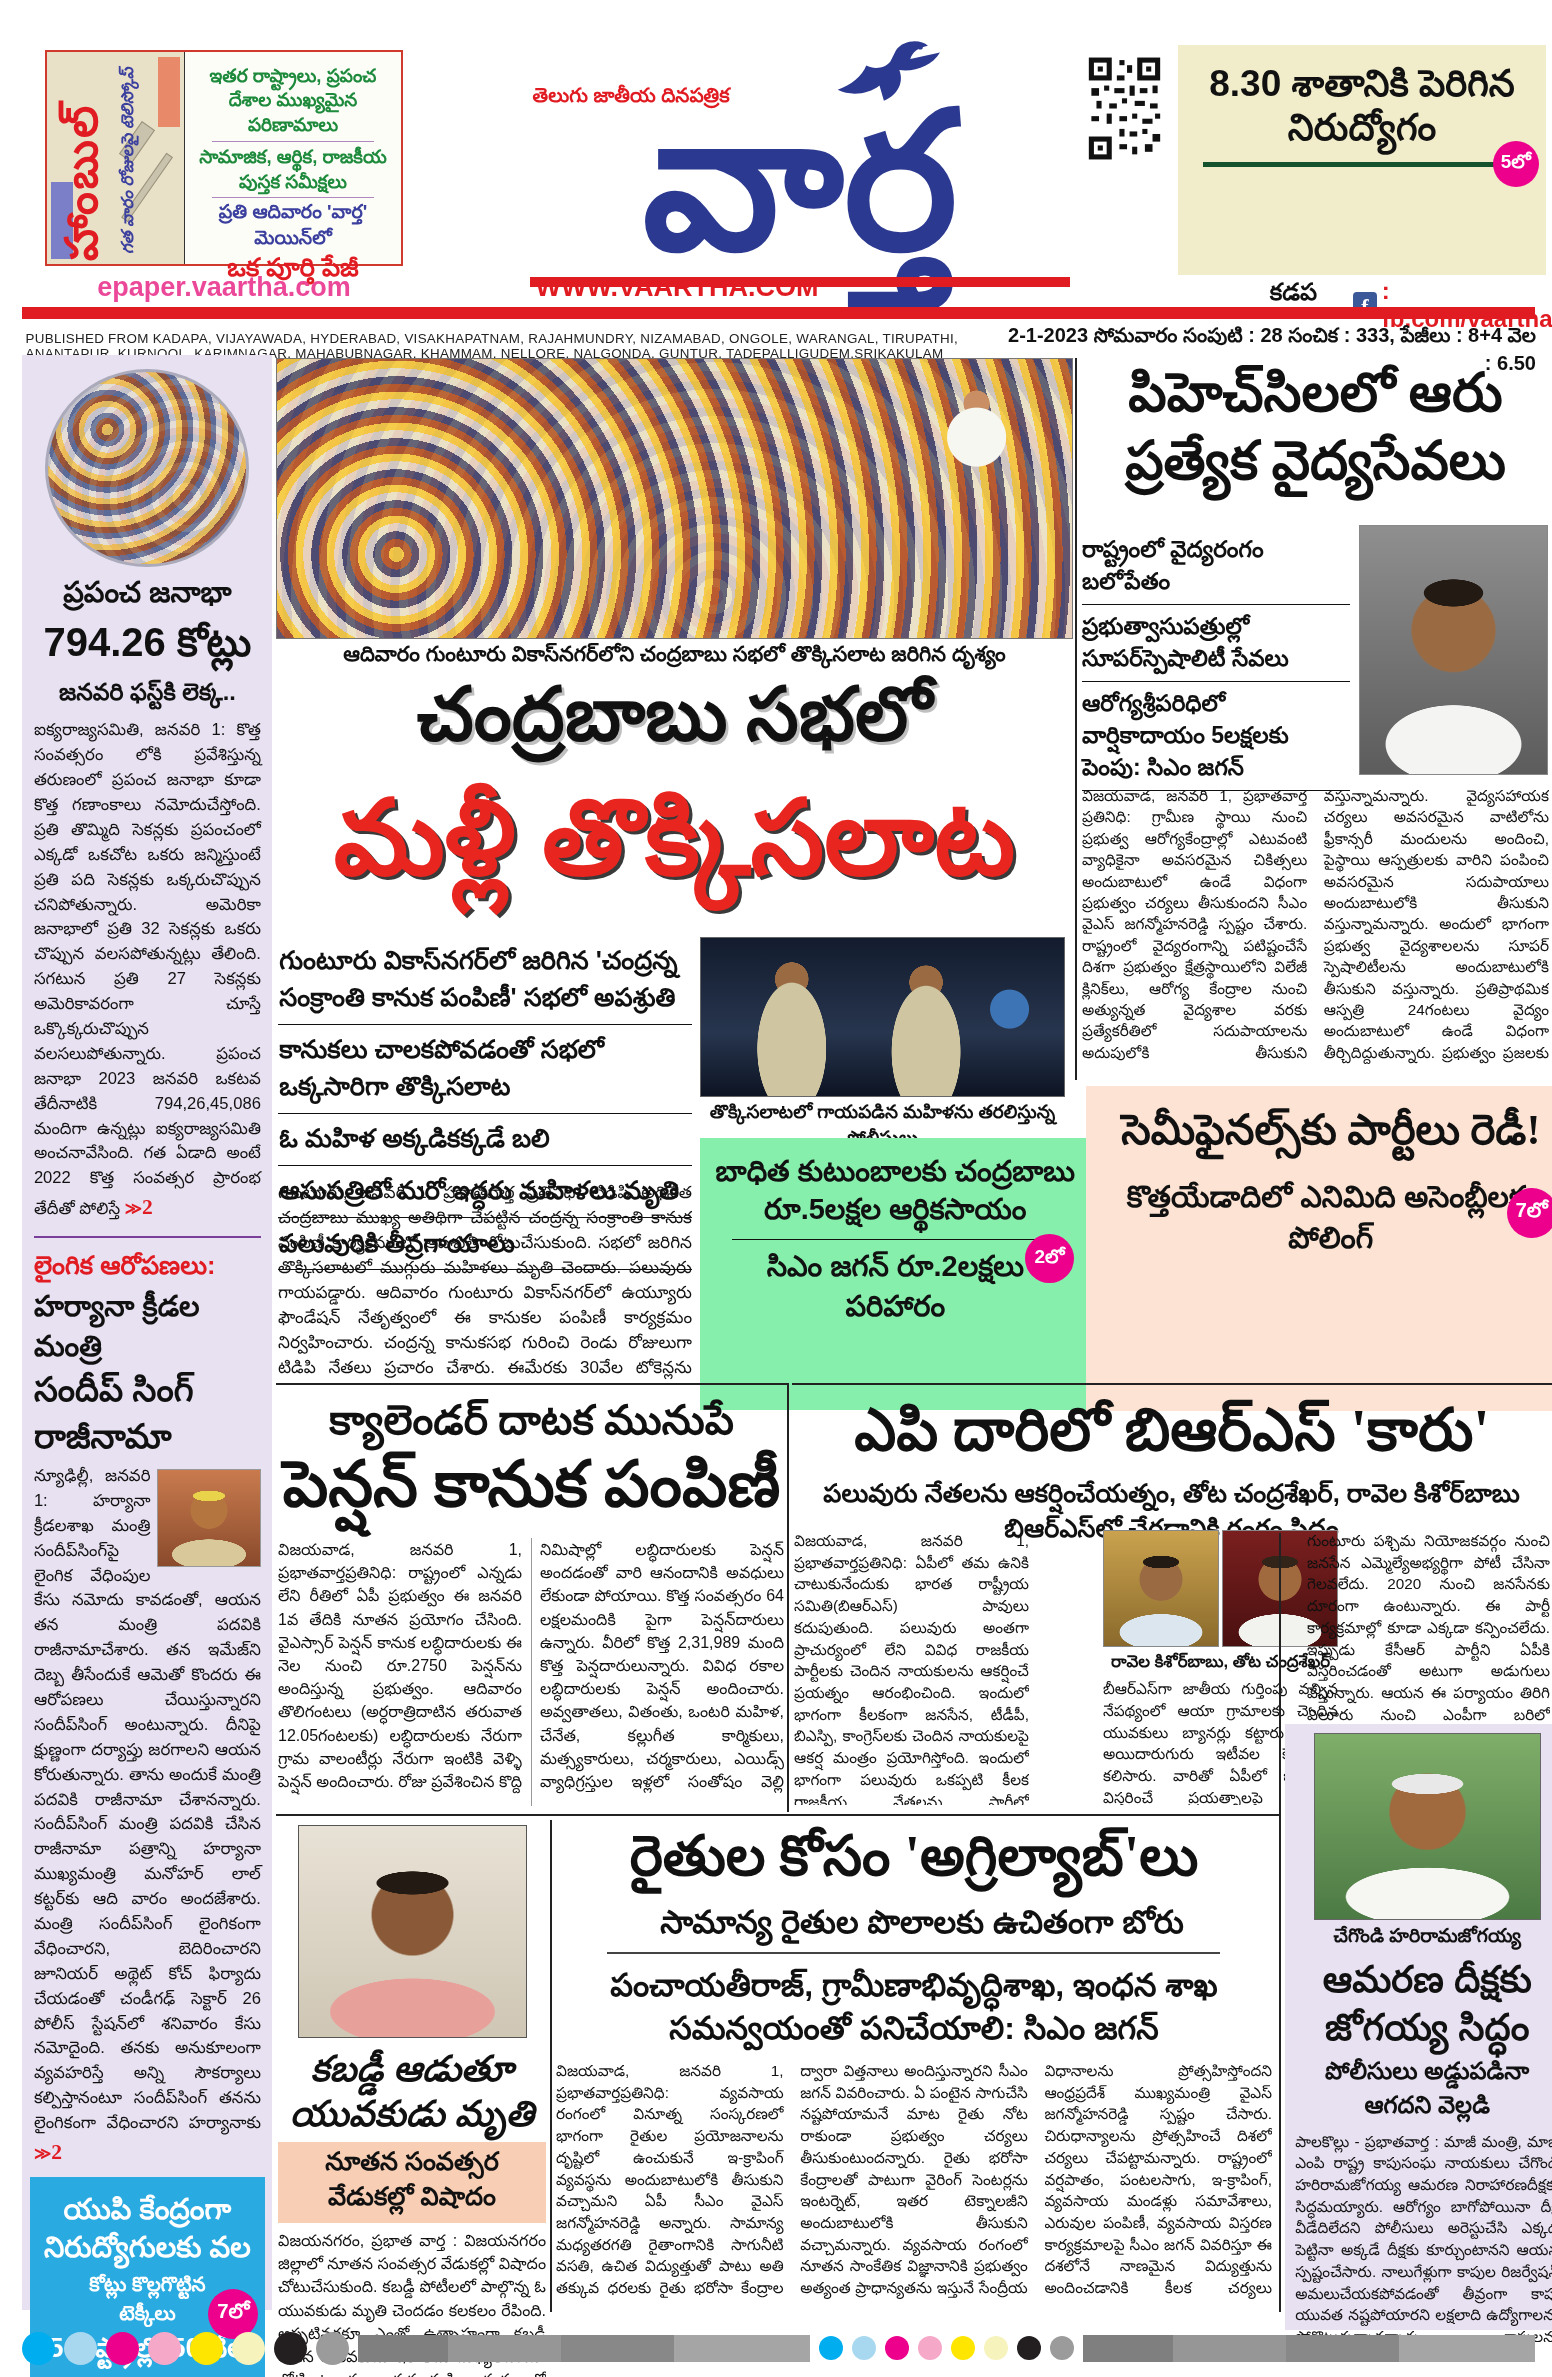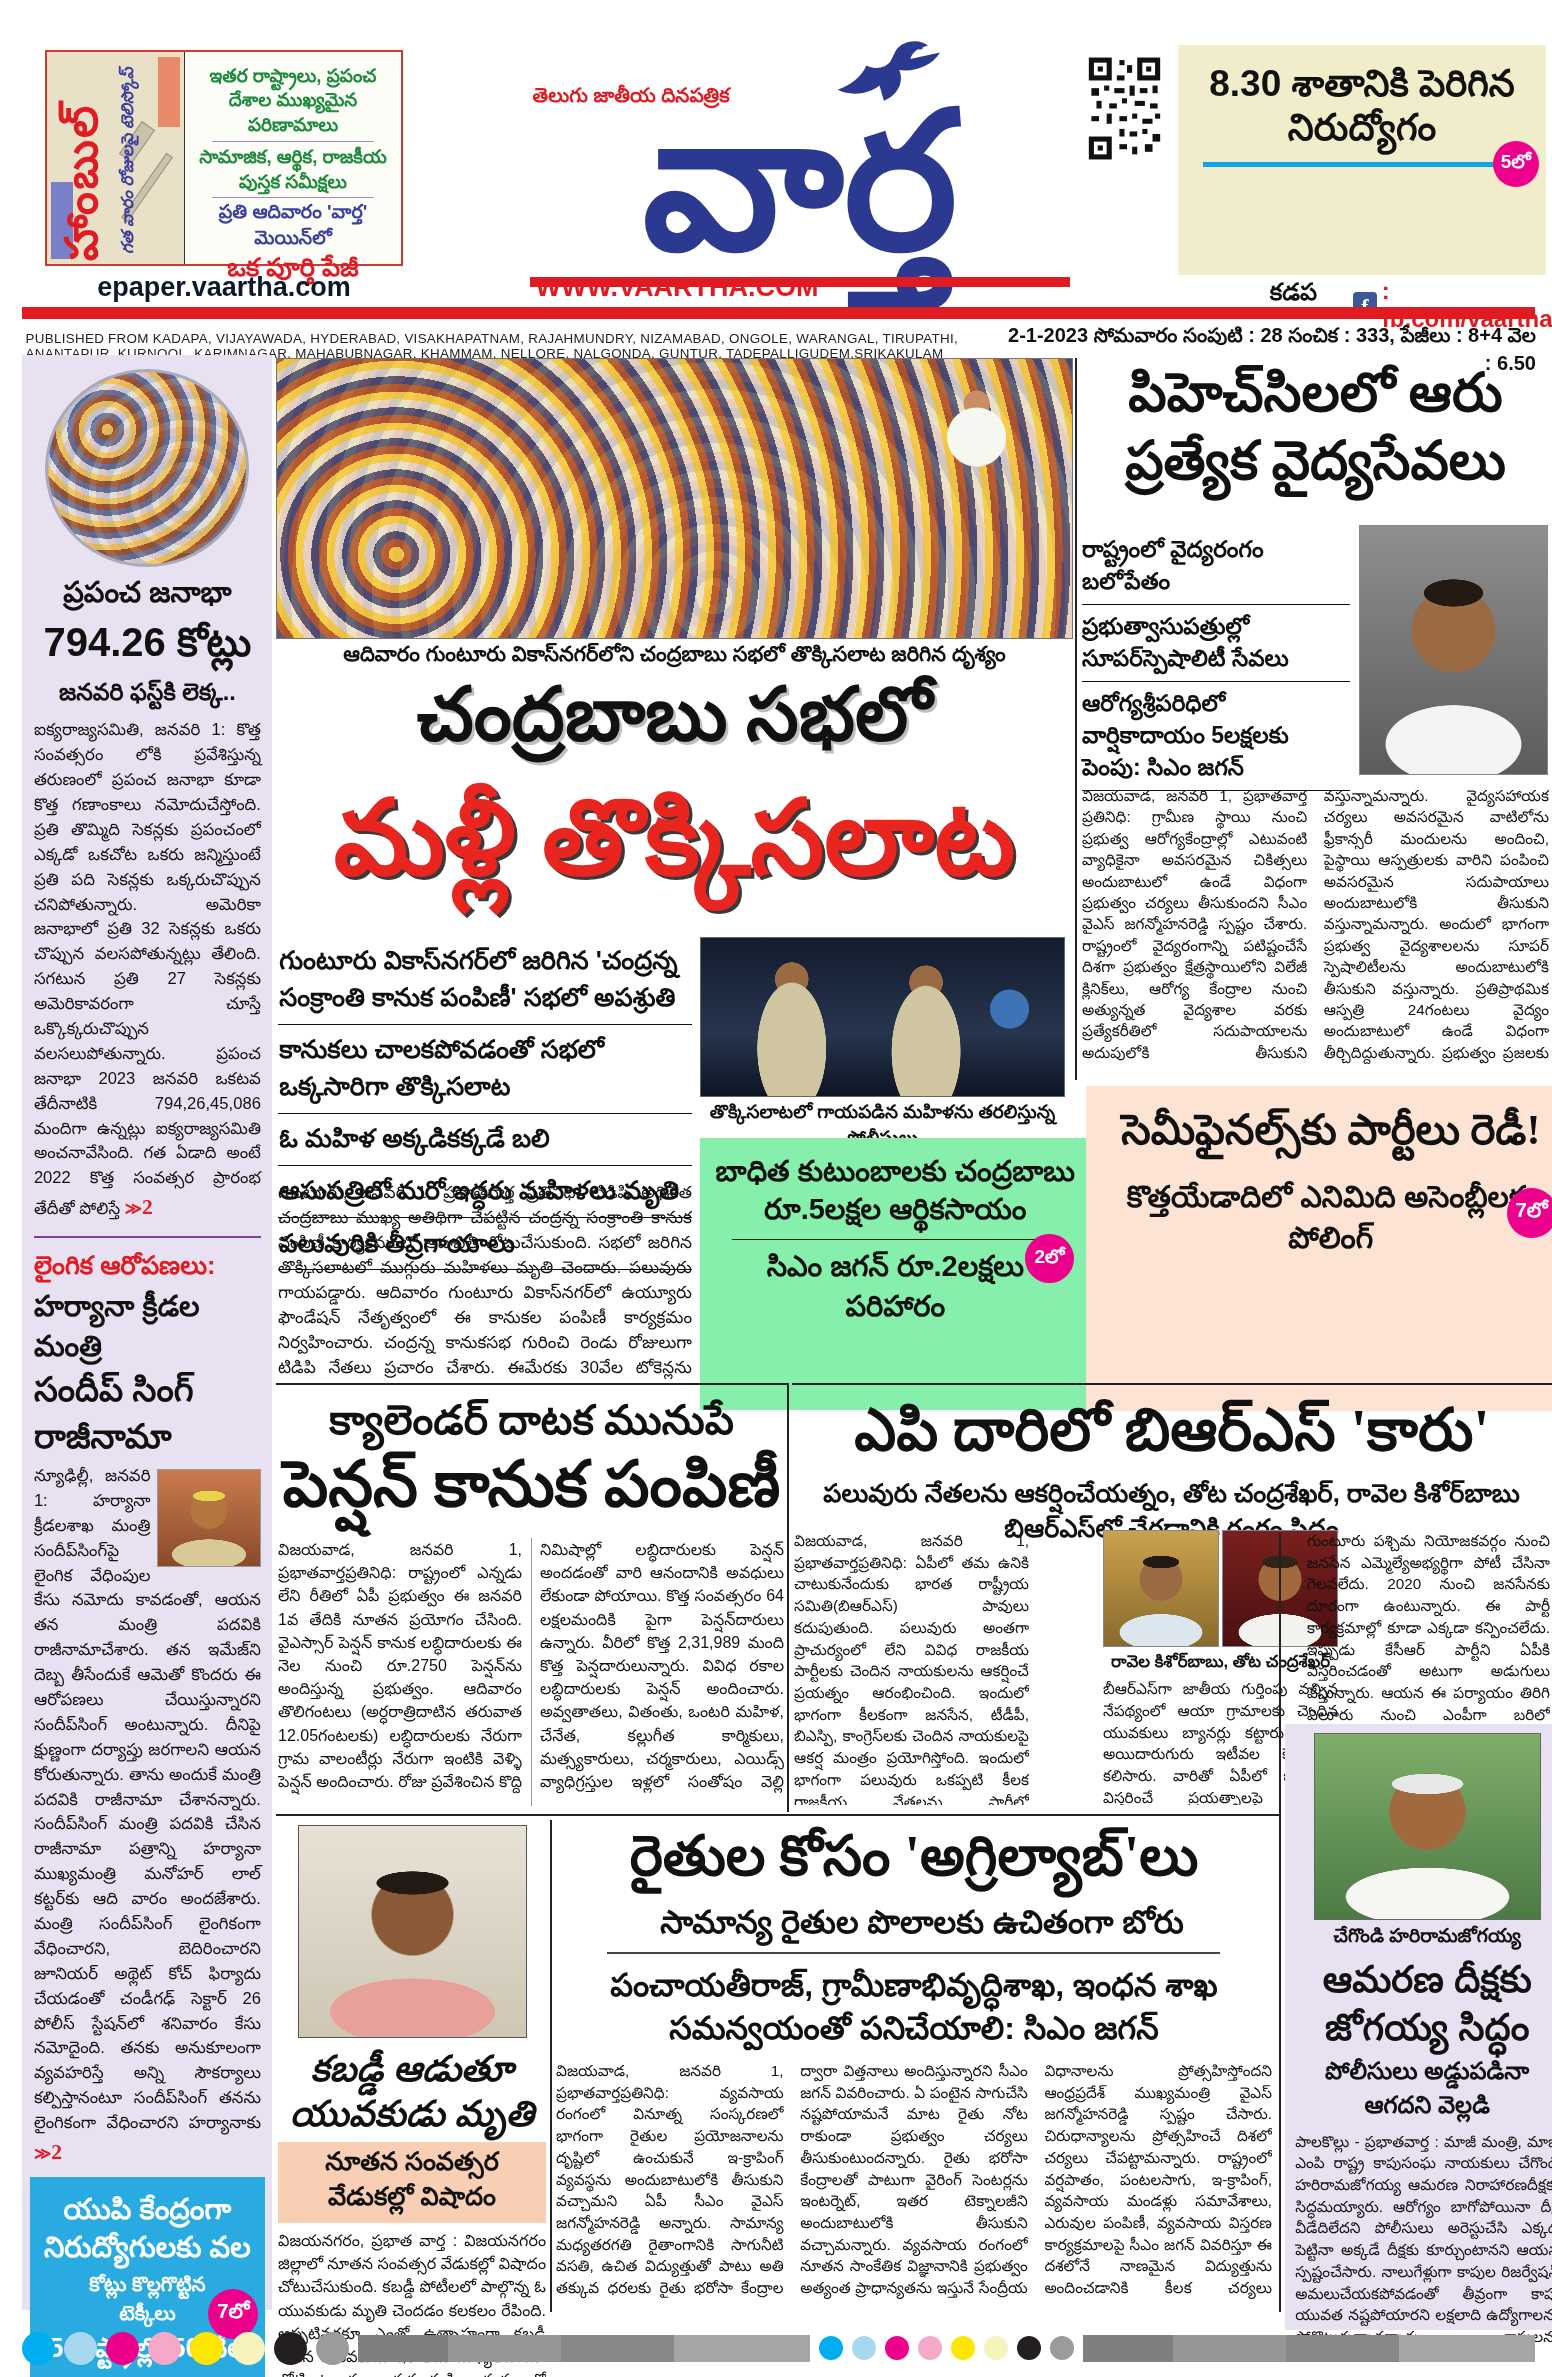--- a/index.html
+++ b/index.html
@@ -16,32 +16,32 @@
   .ad-accent-o{position:absolute;right:3.8px;top:5.1px;width:22px;height:70px;background:#e8896a;}
   .ad-accent-b{position:absolute;left:3.8px;bottom:5.1px;width:22px;height:77px;background:#7b7fc7;}
   .scope1,.scope2{position:absolute;background:#c9c2ad;border:1.3px solid #9a927b;}
   .scope1{width:6.4px;height:77px;left:96px;top:96px;transform:rotate(35deg);}
   .scope2{width:14px;height:38px;left:82px;top:70px;transform:rotate(35deg);}
   .ad-right{flex:1;background:#fdfdf8;text-align:center;padding:11.5px 6.4px;display:flex;flex-direction:column;justify-content:space-between;}
   .ad-g{color:#1e8a3c;font-weight:bold;font-size:18.5px;line-height:1.35;}
   .ad-div{border-top:1.9px solid #b087c0;width:80%;margin:2.6px auto;}
   .ad-b{color:#3b3f9e;font-weight:bold;font-size:19px;}
   .ad-r{color:#e11b22;font-weight:bold;font-size:25.5px;}
-  .epaper{left:45px;top:272px;width:358px;text-align:center;color:#0f172a;font-weight:bold;font-size:27px;}
+  .epaper{left:45px;top:272px;width:358px;text-align:center;color:#ec4899;font-weight:bold;font-size:27px;}
   .siteurl{left:511px;top:272px;width:332px;text-align:center;color:#e11b22;font-weight:bold;font-size:27px;}
   .masthead{left:530px;top:42px;width:540px;height:255px;}
   .tagline{position:absolute;left:2.6px;top:42px;color:#e11b22;font-weight:bold;font-size:20px;}
   .mast-title{position:absolute;left:0;top:41px;width:100%;text-align:center;color:#2b3990;
       font-size:192px;font-weight:bold;line-height:1.05;font-family:"Liberation Serif",serif;}
   .mast-bar{position:absolute;left:0;top:235px;width:100%;height:10.2px;background:#e11b22;}
   .dove{position:absolute;left:300px;top:-5.1px;width:121px;height:77px;}
   .qr{left:1086px;top:55px;width:77px;height:107px;background:#fff;}
   .tr-box{left:1178px;top:45px;width:368px;height:230px;background:#f1ecca;text-align:center;padding:16.6px 11.5px;}
   .tr-h1{font-size:37px;font-weight:bold;line-height:1.2;color:#111;}
-  .tr-rule{position:relative;margin:11.5px auto 9px;width:92%;height:5.1px;background:#0ea5e9;}
+  .tr-rule{position:relative;margin:11.5px auto 9px;width:92%;height:5.1px;background:#14532d;}
   .badge{display:inline-flex;align-items:center;justify-content:center;background:#ec008c;color:#fff;
       border-radius:50%;font-weight:bold;}
   .tr-badge{position:absolute;right:-18px;top:-20.4px;width:46px;height:46px;font-size:19px;}
   .tr-h2{font-size:37px;font-weight:bold;line-height:1.25;color:#111;}
   .edition{left:1217px;top:278px;width:153px;text-align:center;font-size:24px;font-weight:bold;}
   .fbline{left:1353px;top:277px;display:flex;align-items:center;gap:5.1px;}
   .fb-ico{width:25.5px;height:25.5px;background:#3b5998;color:#fff;border-radius:3.8px;font-weight:bold;
       font-family:"Liberation Serif",serif;font-size:22px;display:flex;align-items:flex-end;justify-content:center;line-height:1;}
   .fb-txt{color:#e11b22;font-weight:bold;font-size:24px;}
   .red-rule{left:22.4px;top:307px;width:1513px;height:11.5px;background:#e11b22;}

